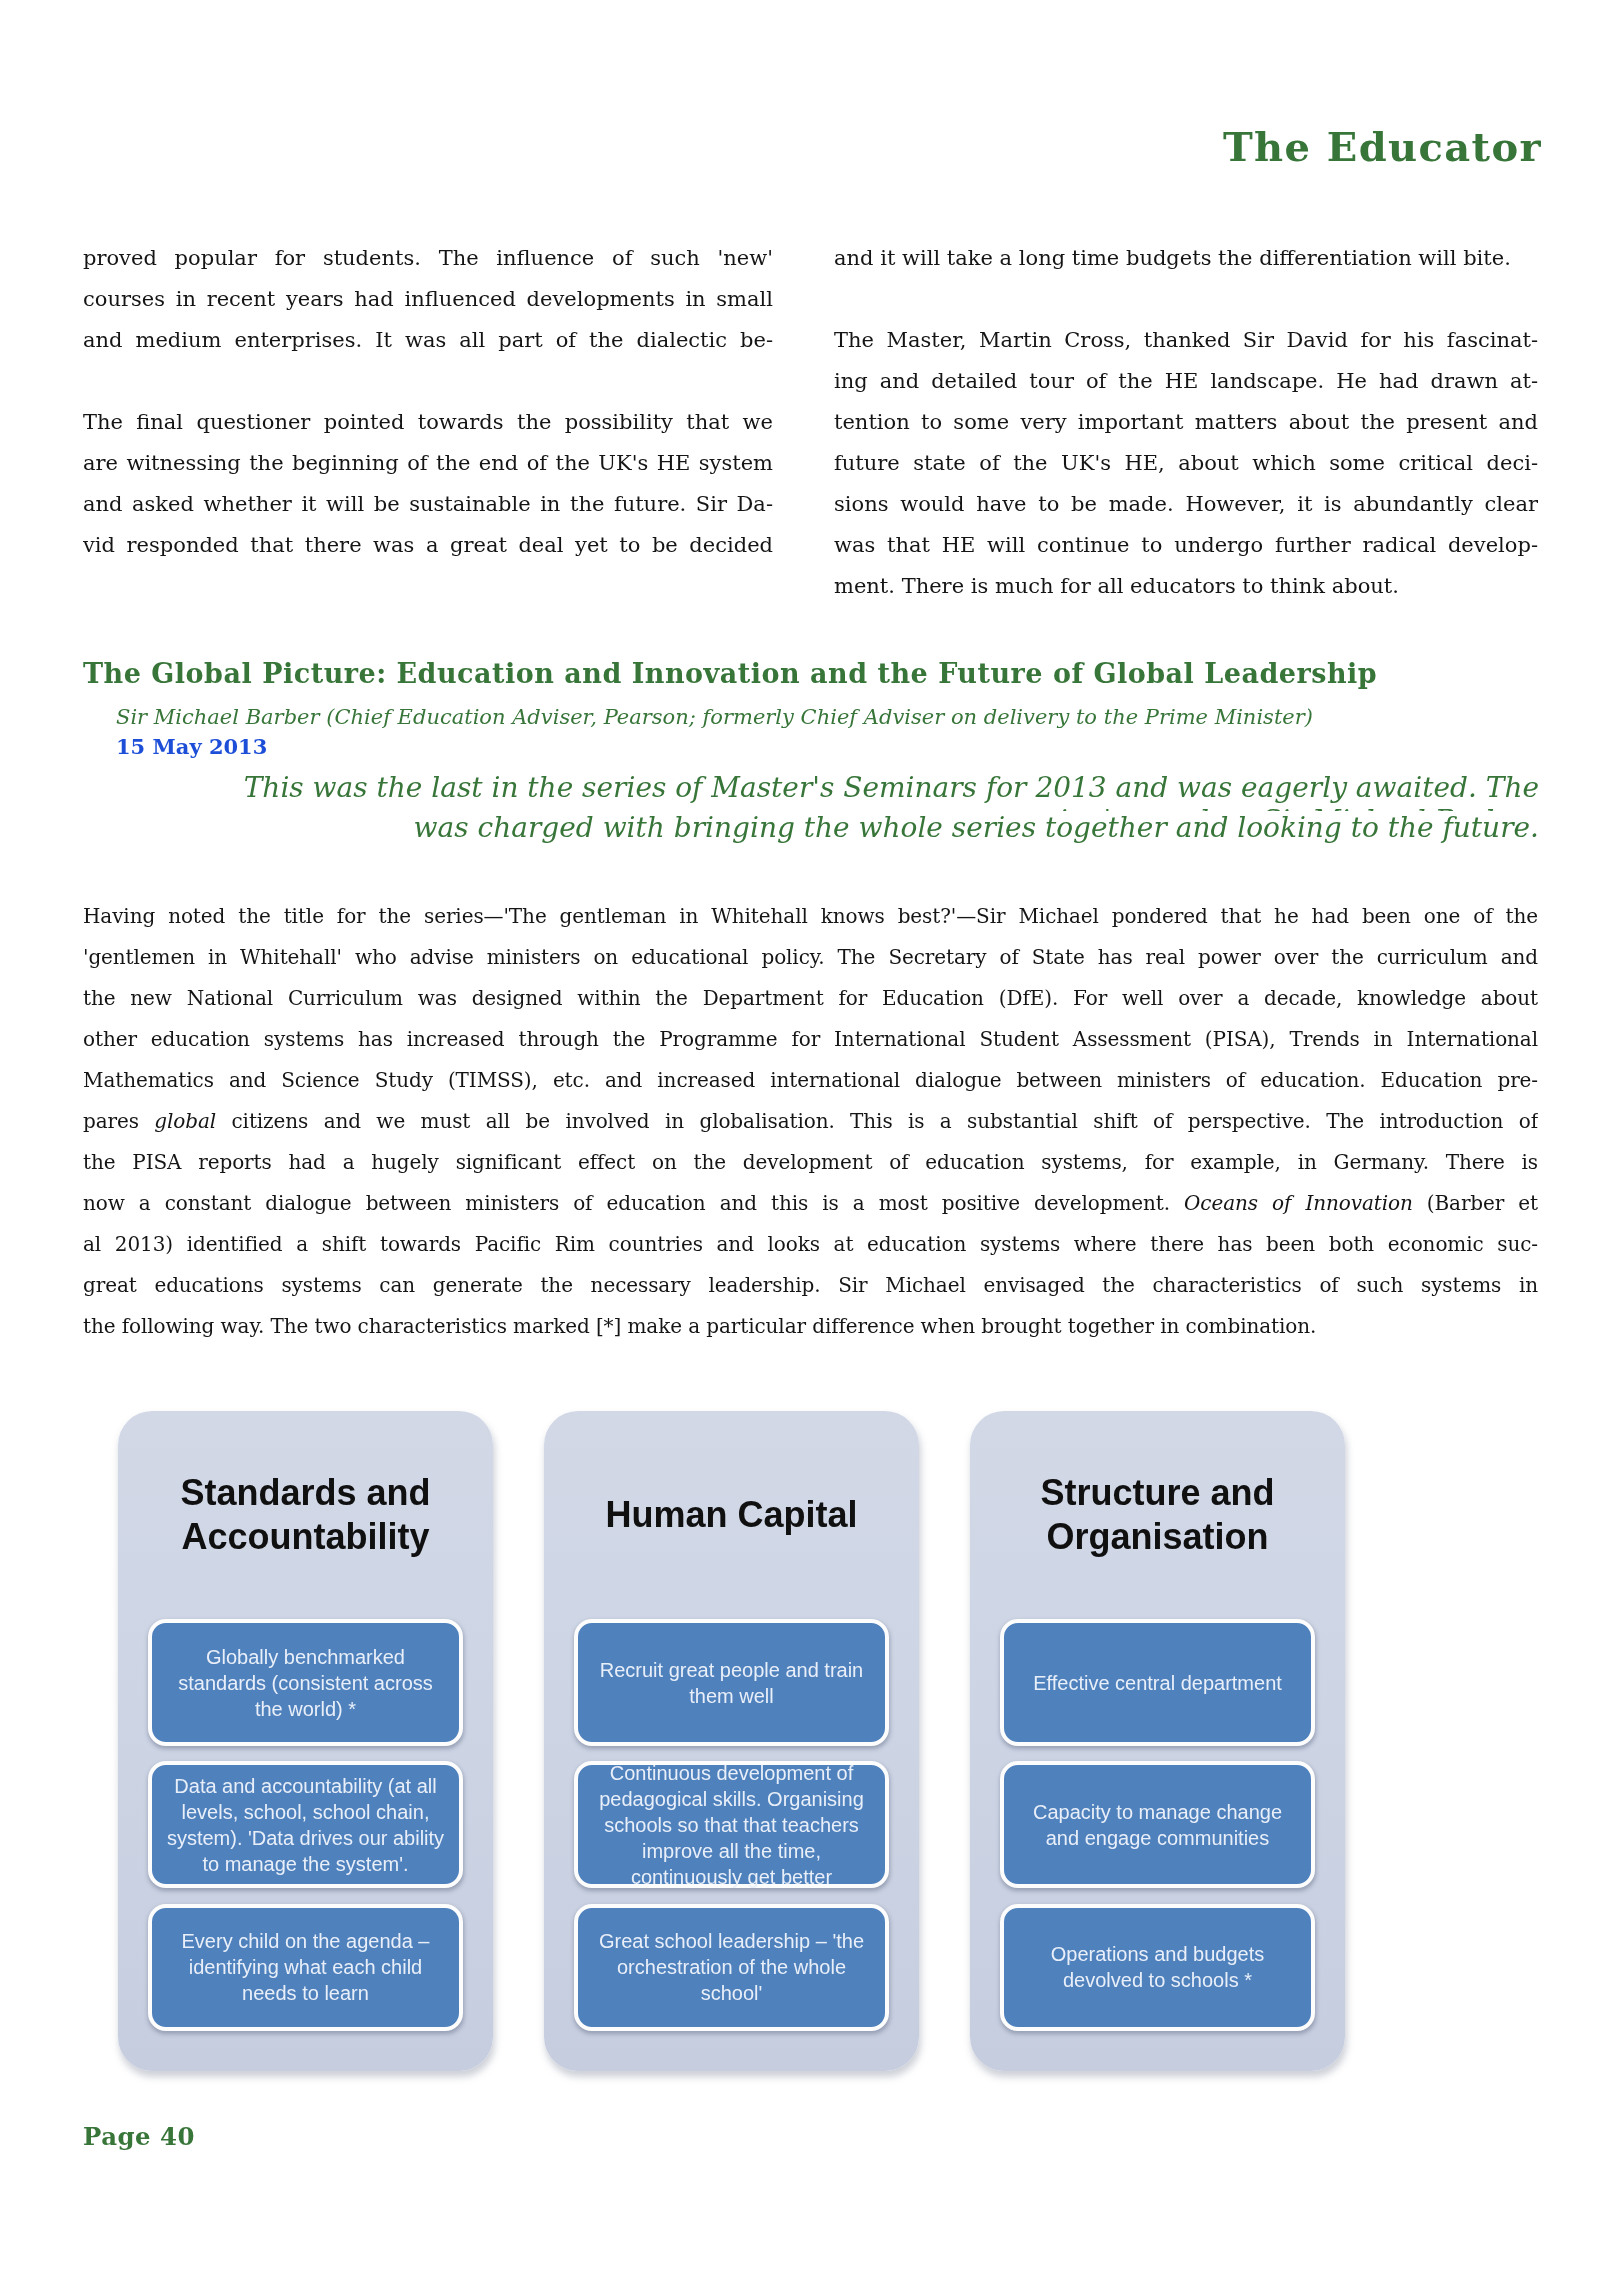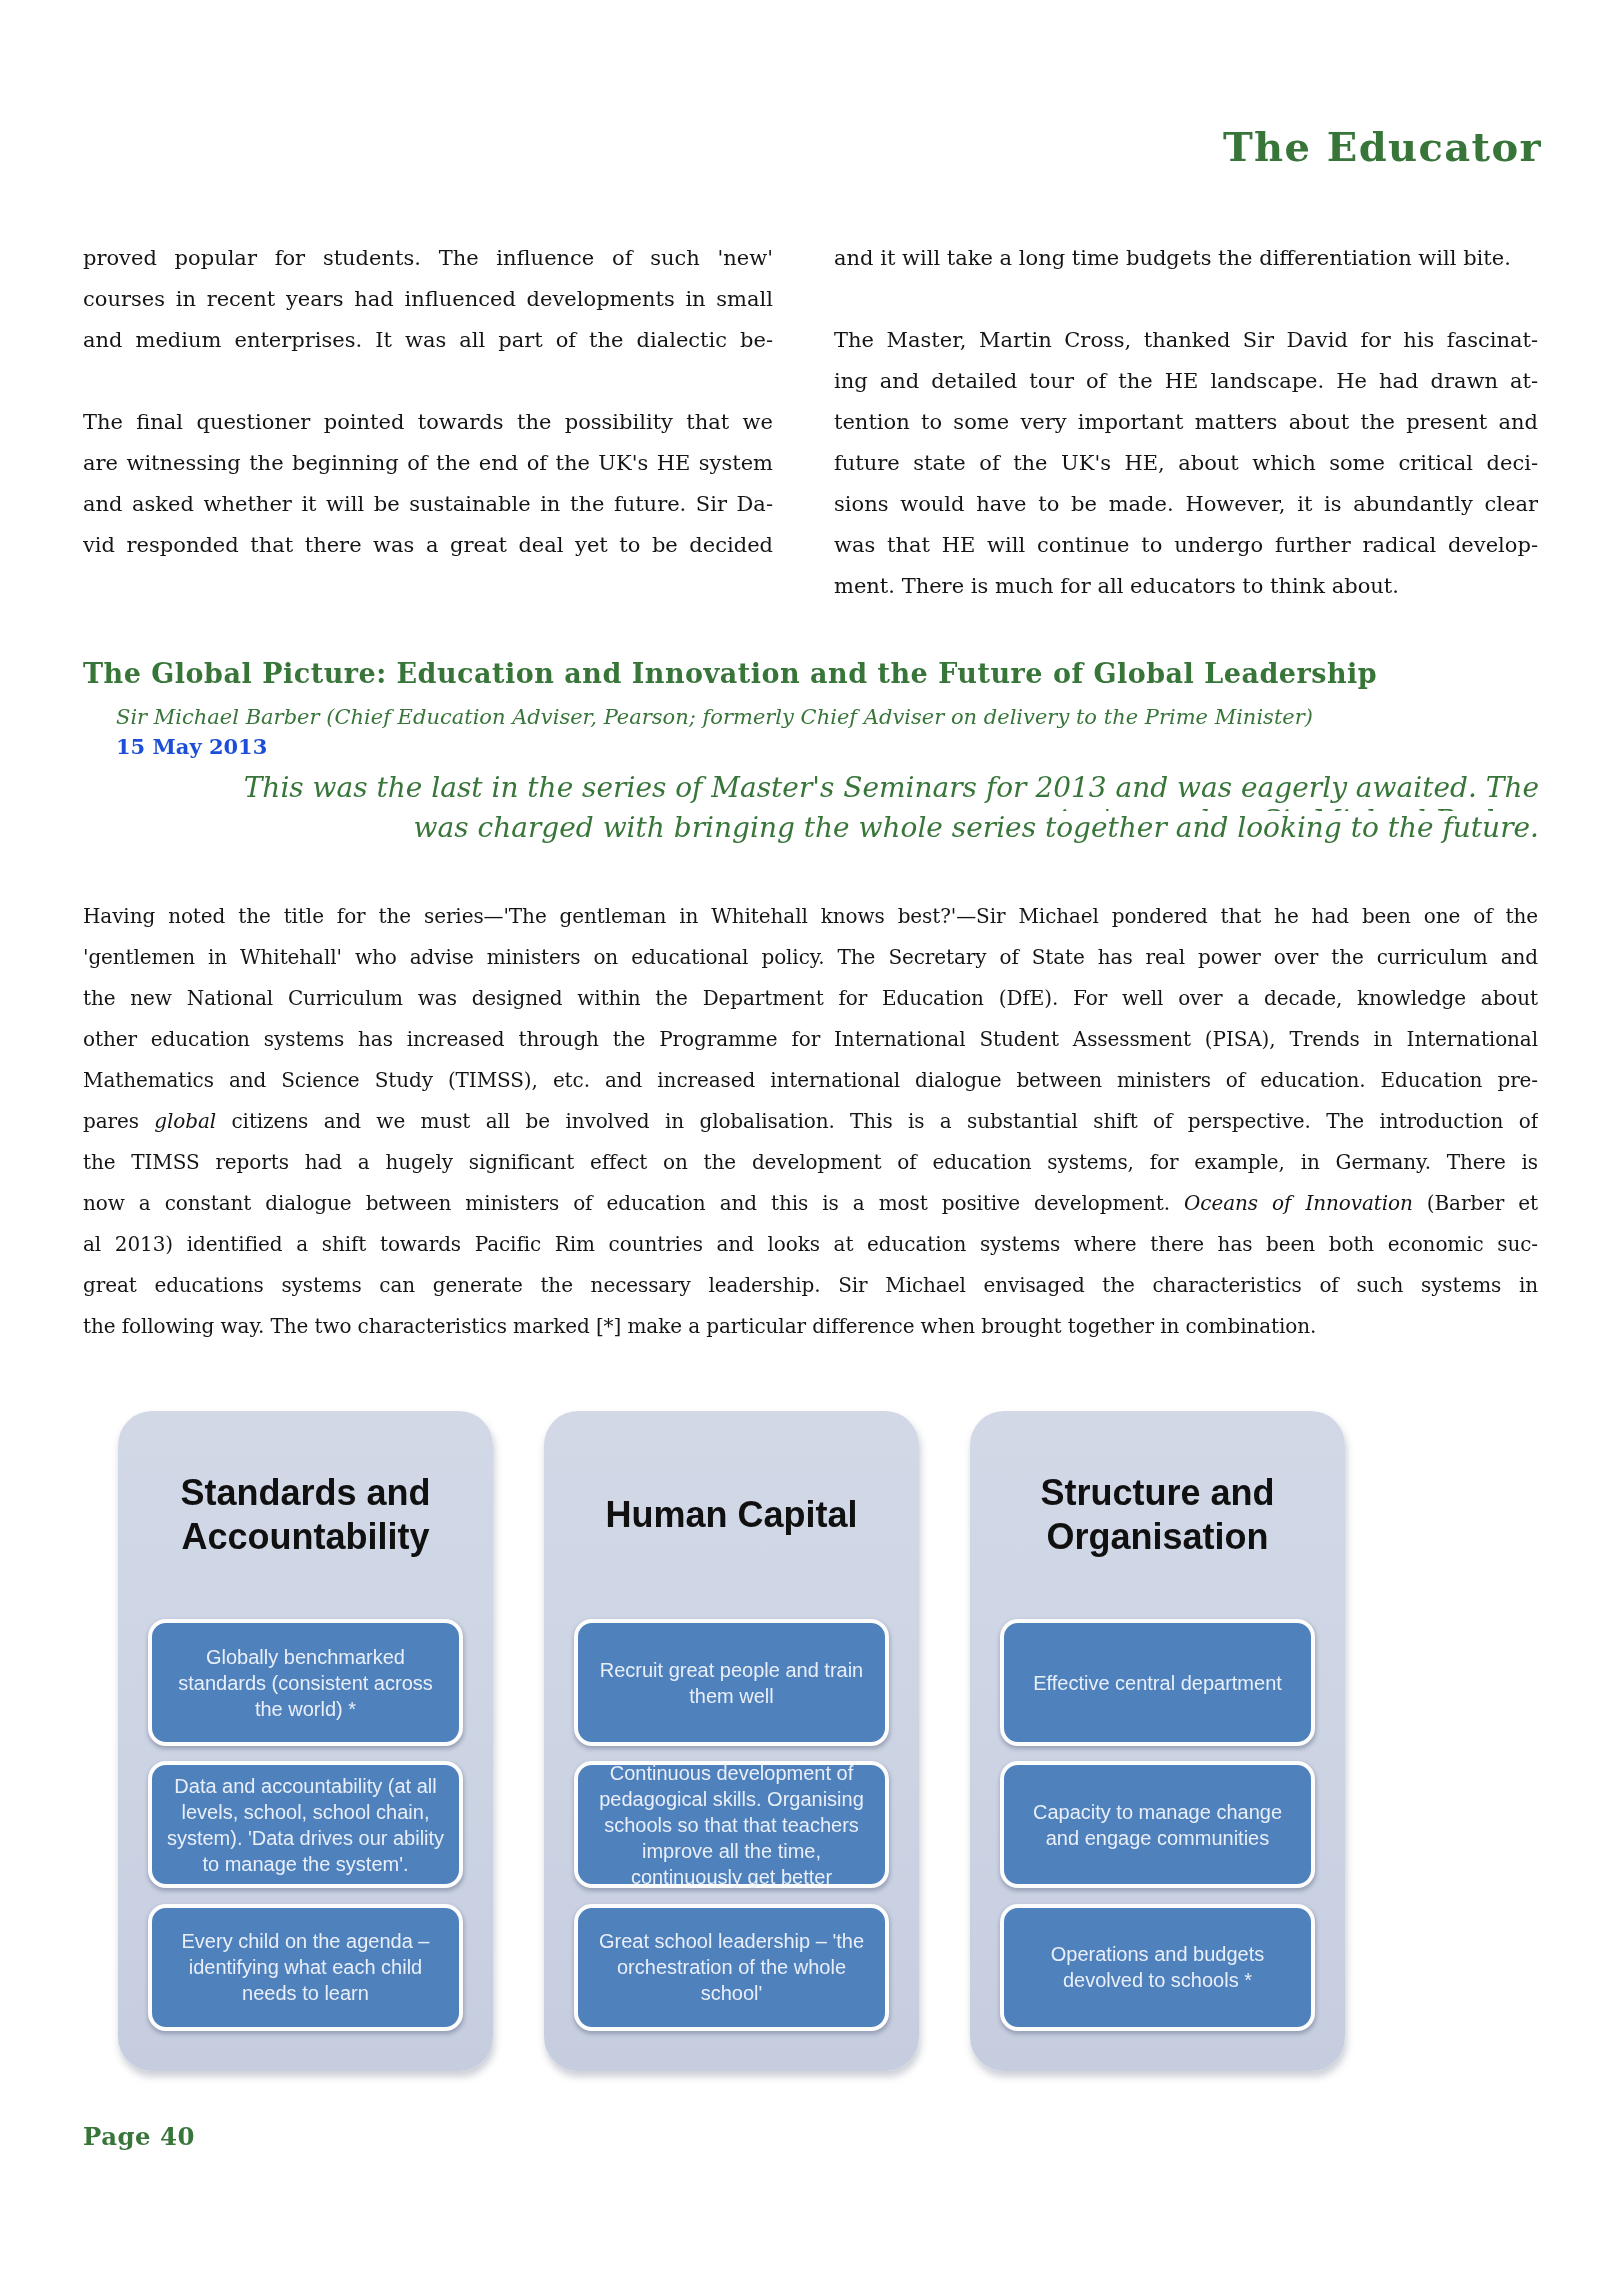--- a/index.html
+++ b/index.html
@@ -126,21 +126,21 @@
     </div>
 </div>
 
 <div id="body-para">
     <div class="tline just">Having noted the title for the series—'The gentleman in Whitehall knows best?'—Sir Michael pondered that he had been one of the</div>
     <div class="tline just">'gentlemen in Whitehall' who advise ministers on educational policy. The Secretary of State has real power over the curriculum and</div>
     <div class="tline just">the new National Curriculum was designed within the Department for Education (DfE). For well over a decade, knowledge about</div>
     <div class="tline just">other education systems has increased through the Programme for International Student Assessment (PISA), Trends in International</div>
     <div class="tline just">Mathematics and Science Study (TIMSS), etc. and increased international dialogue between ministers of education. Education pre-</div>
     <div class="tline just">pares <i>global</i> citizens and we must all be involved in globalisation. This is a substantial shift of perspective. The introduction of</div>
-    <div class="tline just">the TIMSS reports had a hugely significant effect on the development of education systems, for example, in Germany. There is</div>
+    <div class="tline just">the PISA reports had a hugely significant effect on the development of education systems, for example, in Germany. There is</div>
     <div class="tline just">now a constant dialogue between ministers of education and this is a most positive development. <i>Oceans of Innovation</i> (Barber et</div>
     <div class="tline just">al 2013) identified a shift towards Pacific Rim countries and looks at education systems where there has been both economic suc-</div>
     <div class="tline just">great educations systems can generate the necessary leadership. Sir Michael envisaged the characteristics of such systems in</div>
     <div class="tline">the following way. The two characteristics marked [*] make a particular difference when brought together in combination.</div>
   </div>
 
 <div id="cards">
     <div class="card">
       <div class="card-title">Standards and
 Accountability</div>

